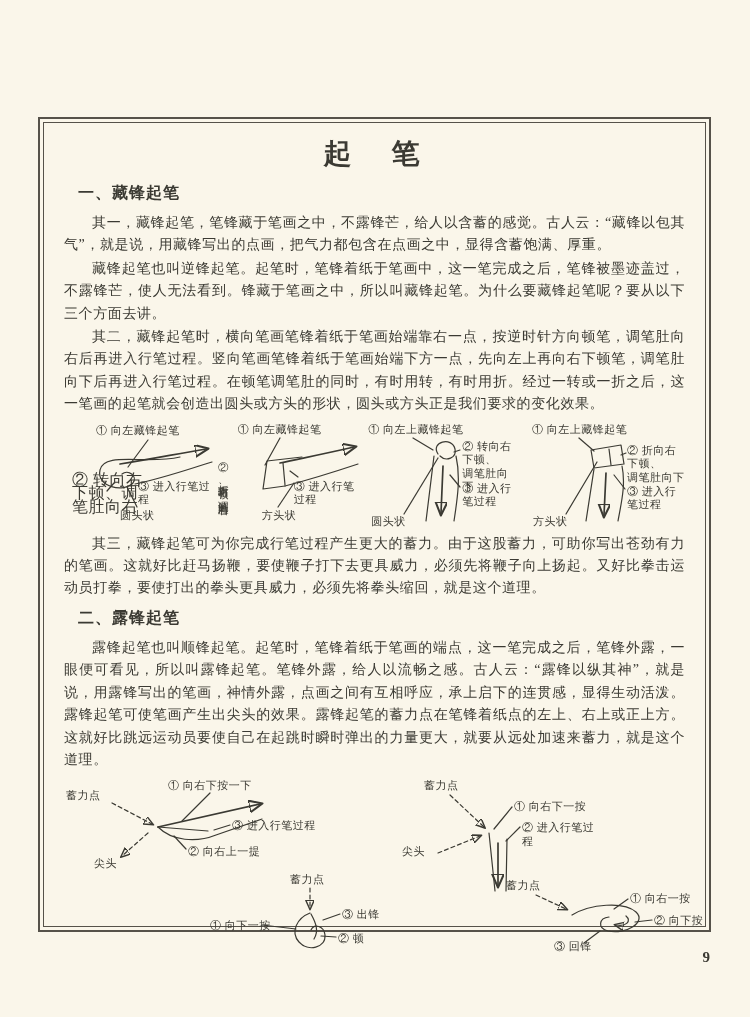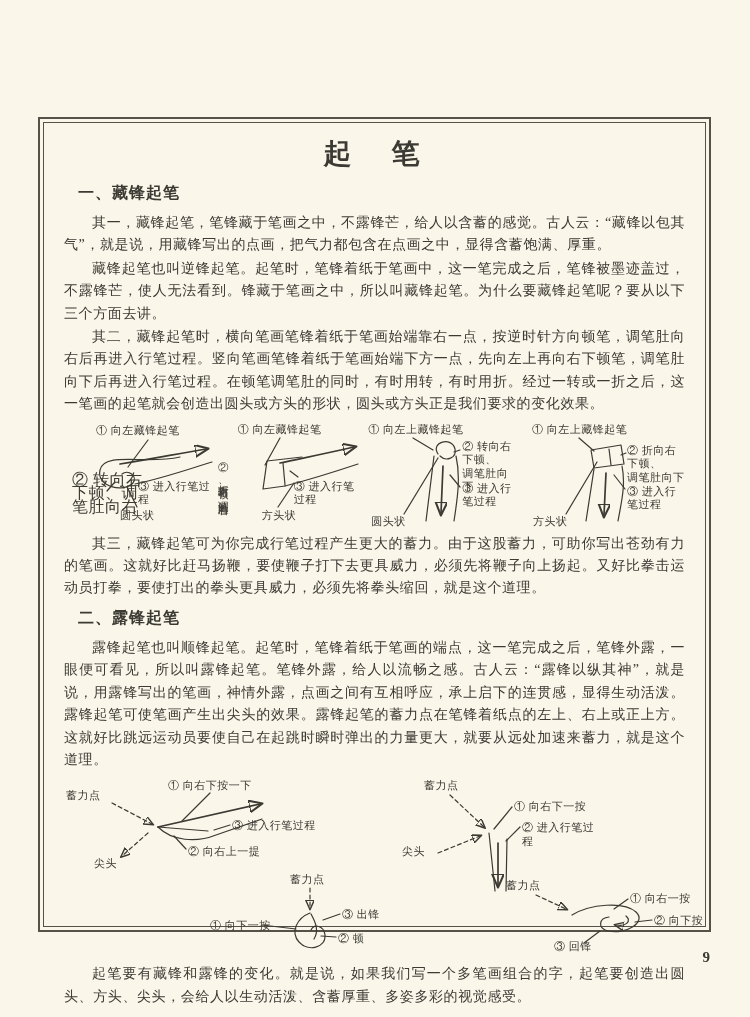--- a/index.html
+++ b/index.html
@@ -227,19 +227,18 @@
             <path d="M150,47 L133,49"></path>
             <path d="M82,70 L98,58"></path>
           </svg>
           <span class="dlabel" style="left:4px;top:6px">蓄力点</span>
           <span class="dlabel" style="left:128px;top:19px">① 向右一按</span>
           <span class="dlabel" style="left:152px;top:41px">② 向下按</span>
           <span class="dlabel" style="left:52px;top:67px">③ 回锋</span>
         </div>
       </div>
 
-      <p class="para">起笔要有藏锋和露锋的变化。就是说，如果我们写一个多笔画组合的字，起笔要创造出圆头、方头、尖头，会给人以生动活泼、含蓄厚重、多姿多彩的视觉感受。</p>
 
     </div>
   </div>
 
   <div class="page-number">9</div>
 </div>
 
 </body></html>

